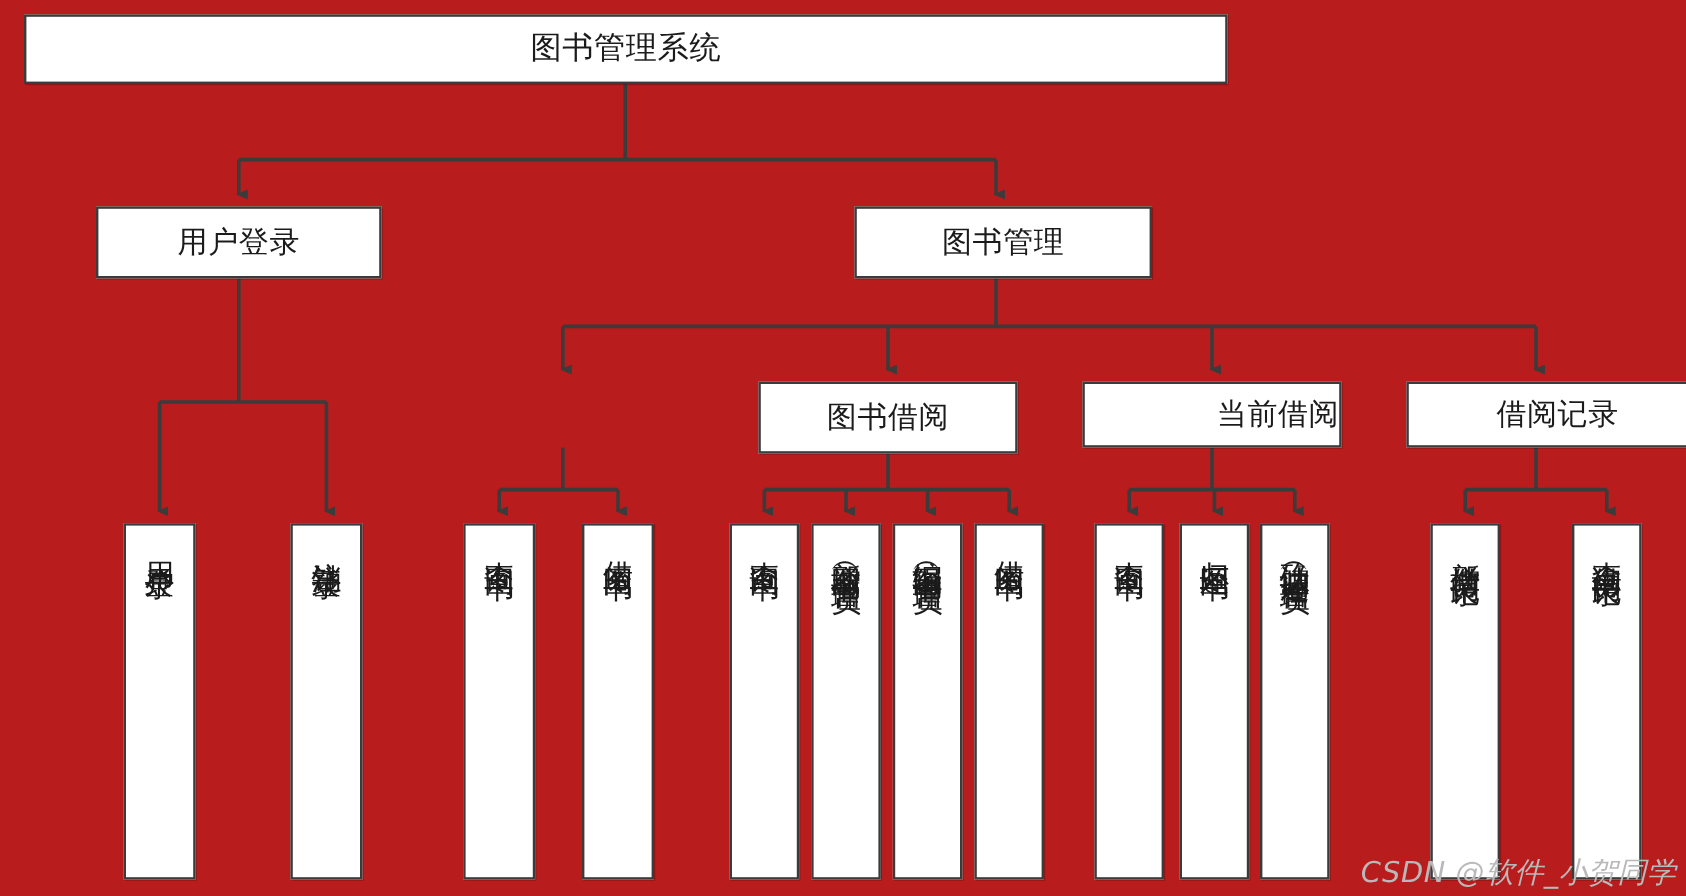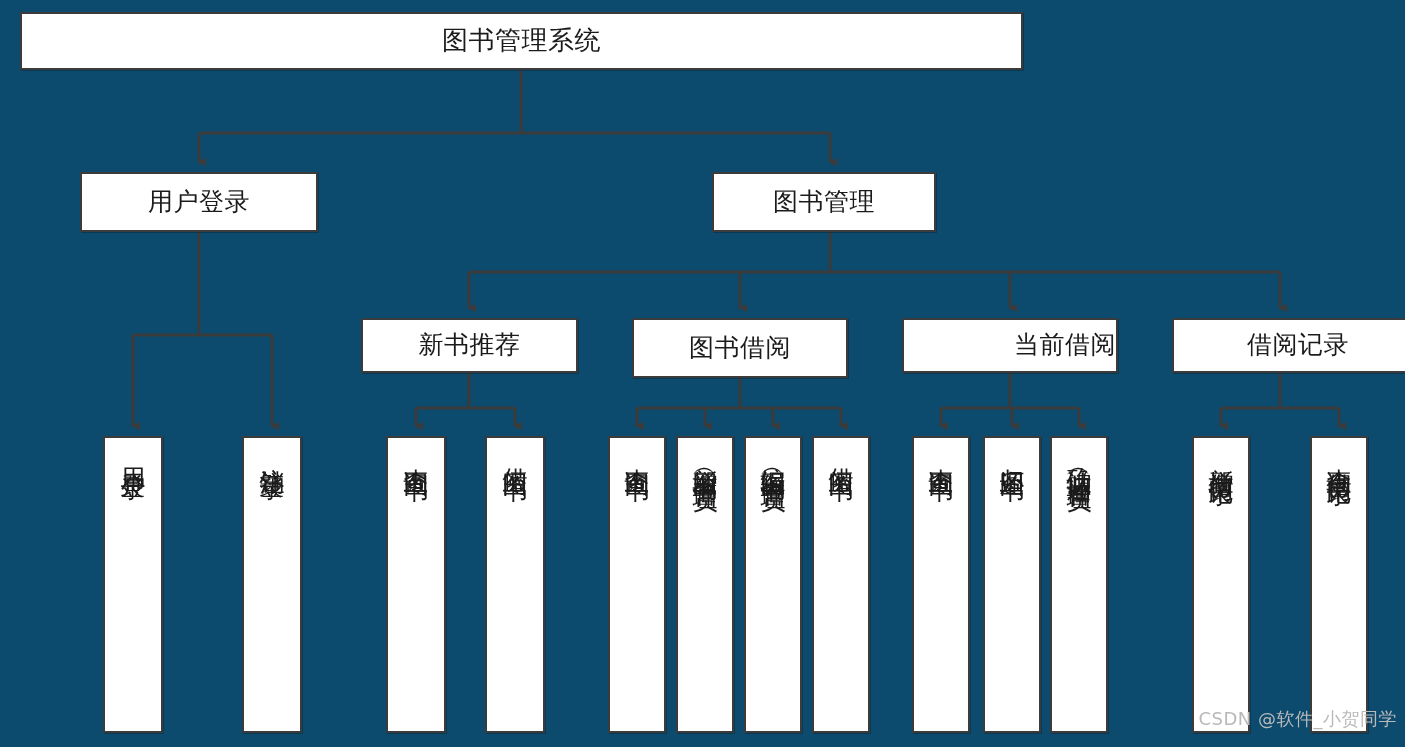--- a/index.html
+++ b/index.html
@@ -7,21 +7,21 @@
     padding: 0;
     background: #ffffff;
   }
   body {
     font-family: "DejaVu Sans", "Liberation Sans", sans-serif;
   }
   #canvas {
     position: relative;
     width: 1405px;
     height: 747px;
-    background: #0c4a6e;
+    background: #b91c1c;
     overflow: hidden;
   }
   svg#wires {
     position: absolute;
     left: 0;
     top: 0;
     width: 1405px;
     height: 747px;
     pointer-events: none;
   }
@@ -57,26 +57,27 @@
     text-orientation: upright;
     font-size: 25px;
     letter-spacing: 3px;
     line-height: 1;
     text-align: left;
     white-space: nowrap;
   }
   #watermark {
     position: absolute;
     right: 8px;
-    bottom: 16px;
-    font-size: 18px;
+    bottom: 4px;
+    font-size: 24px;
     color: #b9b9b9;
     white-space: nowrap;
     letter-spacing: 0.5px;
     font-family: "DejaVu Sans", "Liberation Sans", sans-serif;
+    font-style: italic;
   }
 </style>
 </head>
 <body>
 
 <div id="canvas">
 
   <svg id="wires" viewBox="0 0 1405 747" xmlns="http://www.w3.org/2000/svg">
     <defs>
       <marker id="arrow" markerWidth="10" markerHeight="10" refX="4.4" refY="7.4" orient="auto" markerUnits="userSpaceOnUse">
@@ -130,27 +131,24 @@
     </g>
   </svg>
 
   <div class="node horiz root" style="left:20px; top:12px; width:1003px; height:58px;">
     <span class="lbl">图书管理系统</span>
   </div>
 
   <div class="node horiz" style="left:80px; top:172px; width:238px; height:60px;">
     <span class="lbl">用户登录</span>
   </div>
-  <div class="node horiz" style="left:712px; top:172px; width:224px; height:60px;">
+  <div class="node horiz" style="left:712px; top:172px; width:248px; height:60px;">
     <span class="lbl">图书管理</span>
   </div>
 
-  <div class="node horiz" style="left:361px; top:318px; width:217px; height:55px;">
-    <span class="lbl">新书推荐</span>
-  </div>
   <div class="node horiz" style="left:632px; top:318px; width:216px; height:60px;">
     <span class="lbl">图书借阅</span>
   </div>
   <div class="node horiz" style="left:902px; top:318px; width:216px; height:55px;justify-content:flex-end;">
     <span class="lbl">当前借阅</span>
   </div>
   <div class="node horiz" style="left:1172px; top:318px; width:252px; height:55px;">
     <span class="lbl">借阅记录</span>
   </div>
 

